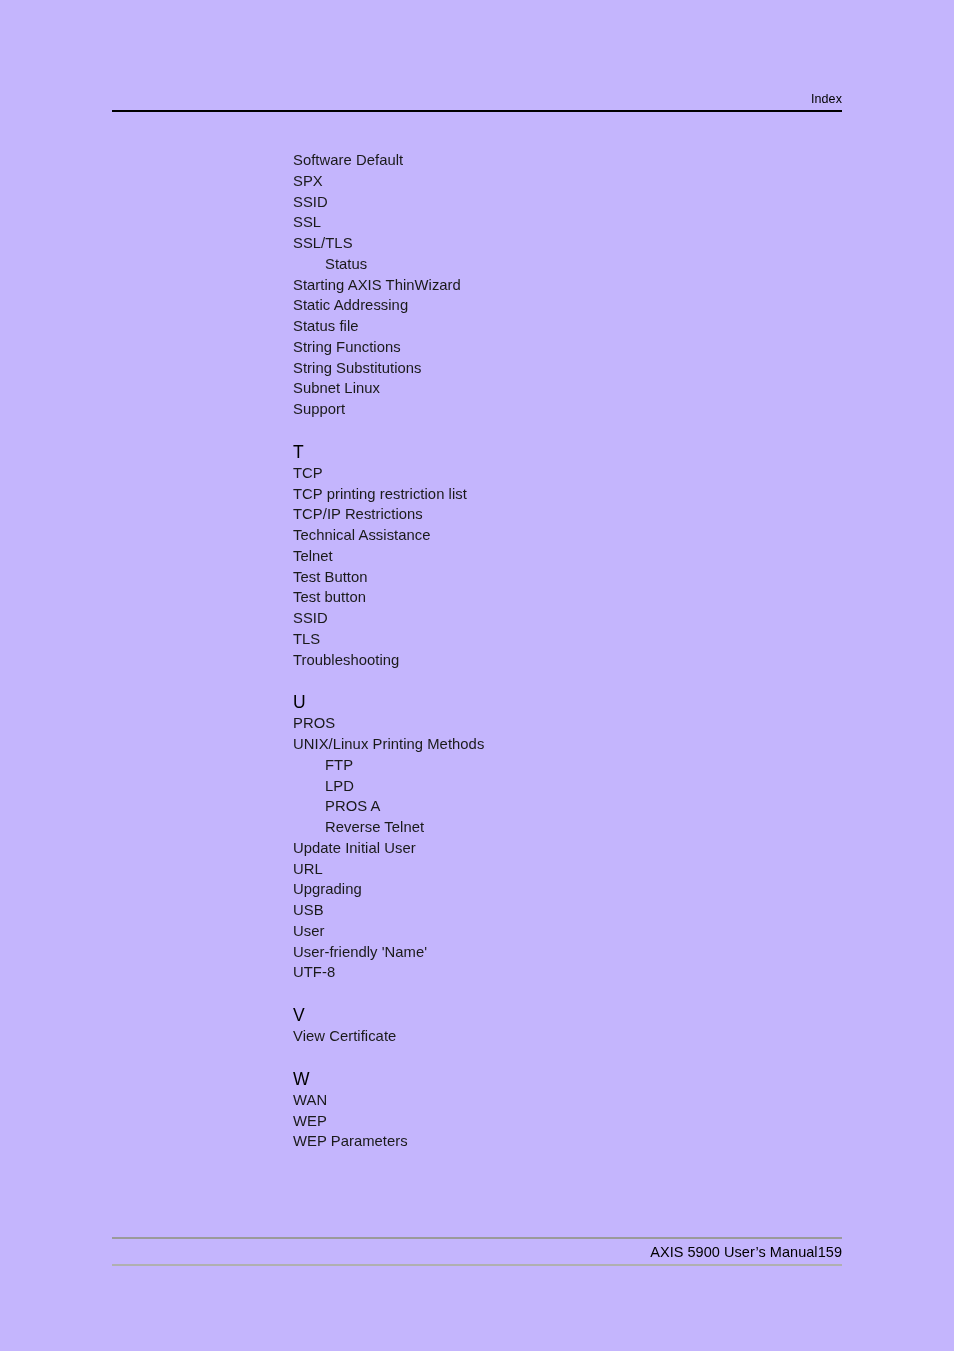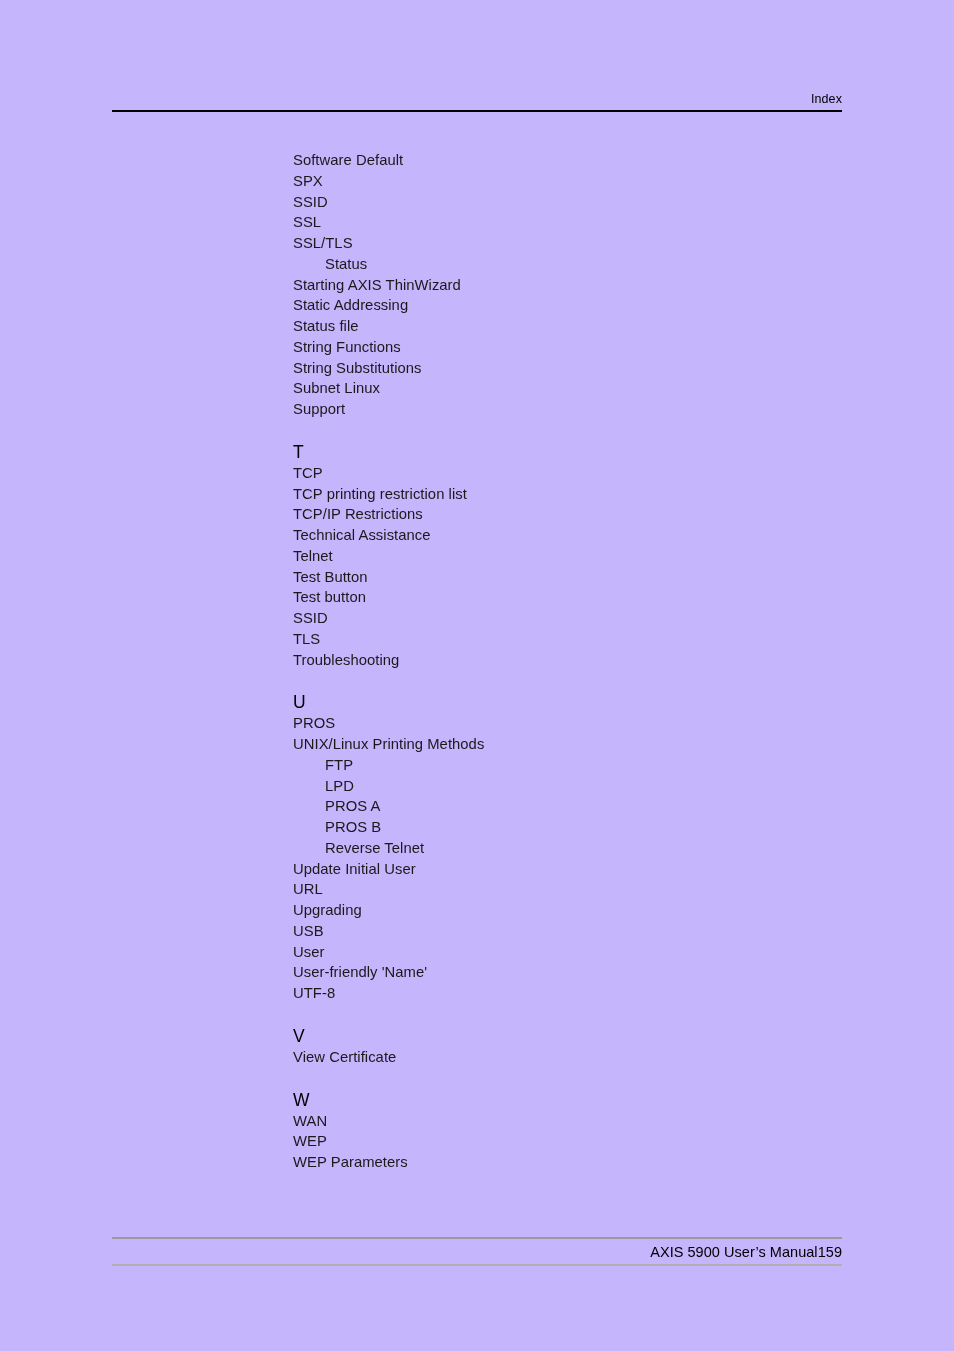--- a/index.html
+++ b/index.html
@@ -151,21 +151,20 @@
         <div class="index-entry">TLS</div>
         <div class="index-entry">Troubleshooting</div>
       </div>
       <div class="index-section">
         <div class="section-letter">U</div>
         <div class="index-entry">PROS</div>
         <div class="index-entry">UNIX/Linux Printing Methods</div>
         <div class="index-entry sub">FTP</div>
         <div class="index-entry sub">LPD</div>
         <div class="index-entry sub">PROS A</div>
-        <div class="index-entry sub">PROS B</div>
         <div class="index-entry sub">Reverse Telnet</div>
         <div class="index-entry">Update Initial User</div>
         <div class="index-entry">URL</div>
         <div class="index-entry">Upgrading</div>
         <div class="index-entry">USB</div>
         <div class="index-entry">User</div>
         <div class="index-entry">User-friendly 'Name'</div>
         <div class="index-entry">UTF-8</div>
       </div>
       <div class="index-section">

